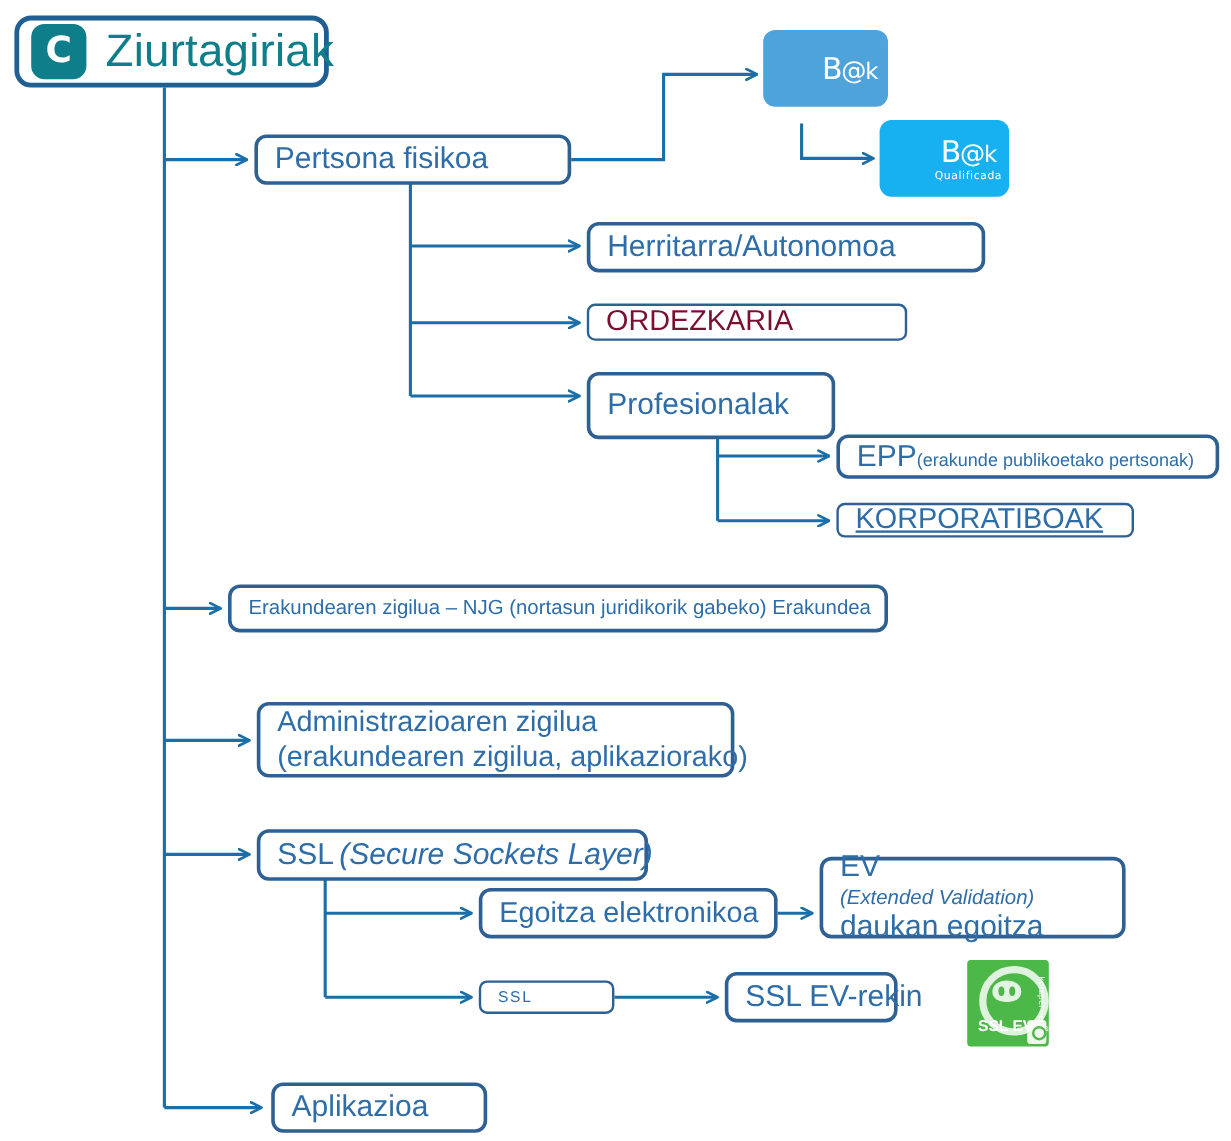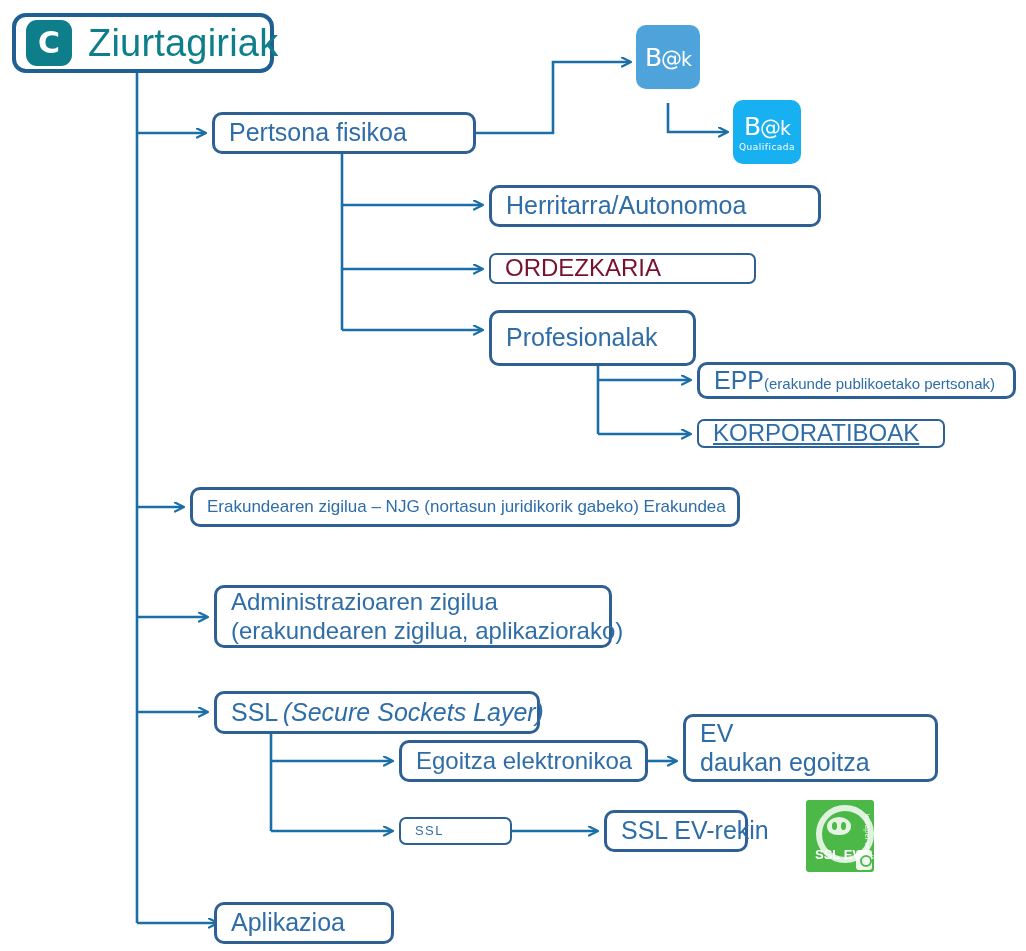--- a/index.html
+++ b/index.html
@@ -84,20 +84,21 @@
   
   .bak {
     position: absolute;
     border-radius: 10px;
     display: flex;
     flex-direction: column;
     align-items: center;
     justify-content: center;
     color: #ffffff;
     font-family: "DejaVu Sans", sans-serif;
+    padding-left: 40px;
   }
   .bak-1 { background: #4FA3DB; }
   .bak-2 { background: #17B0F0; }
   .bak-word { font-size: 25px; letter-spacing: -1px; }
   .bak-word .at { font-size: 21px; }
   .bak-word .k  { font-size: 19px; }
   .bak-sub { font-size: 9px; letter-spacing: .5px; margin-top: 1px; }
 
   
   .seal {
@@ -275,34 +276,35 @@
   </div>
 
   <div class="node" style="left:399px; top:740px; width:249px; height:42px;">
     <div class="pad t-md">Egoitza elektronikoa</div>
   </div>
 
   <div class="node" style="left:683px; top:714px; width:255px; height:68px;">
     <div class="pad two-line">
       <span>
         <span class="t-lg">EV</span>
+        <span class="t-sm ital">(Extended Validation)</span>
       </span>
       <span class="t-lg">daukan egoitza</span>
     </div>
   </div>
 
   <div class="node thin" style="left:399px; top:817px; width:113px; height:28px;">
     <div class="pad t-xxs">SSL</div>
   </div>
 
   <div class="node" style="left:604px; top:810px; width:144px; height:42px;">
     <div class="pad t-lg">SSL EV-rekin</div>
   </div>
 
-  <div class="node" style="left:214px; top:902px; width:180px; height:42px;">
+  <div class="node" style="left:226px; top:902px; width:180px; height:42px;">
     <div class="pad t-lg">Aplikazioa</div>
   </div>
 
   <div class="seal" style="left:806px; top:800px; width:68px; height:72px;">
     <div class="ring"></div>
     <div class="blob"></div>
     <div class="vert">korapel verifica</div>
     <div class="label"><span>SSL EV</span><span class="tiny">plus</span></div>
     <div class="corner"></div>
   </div>

